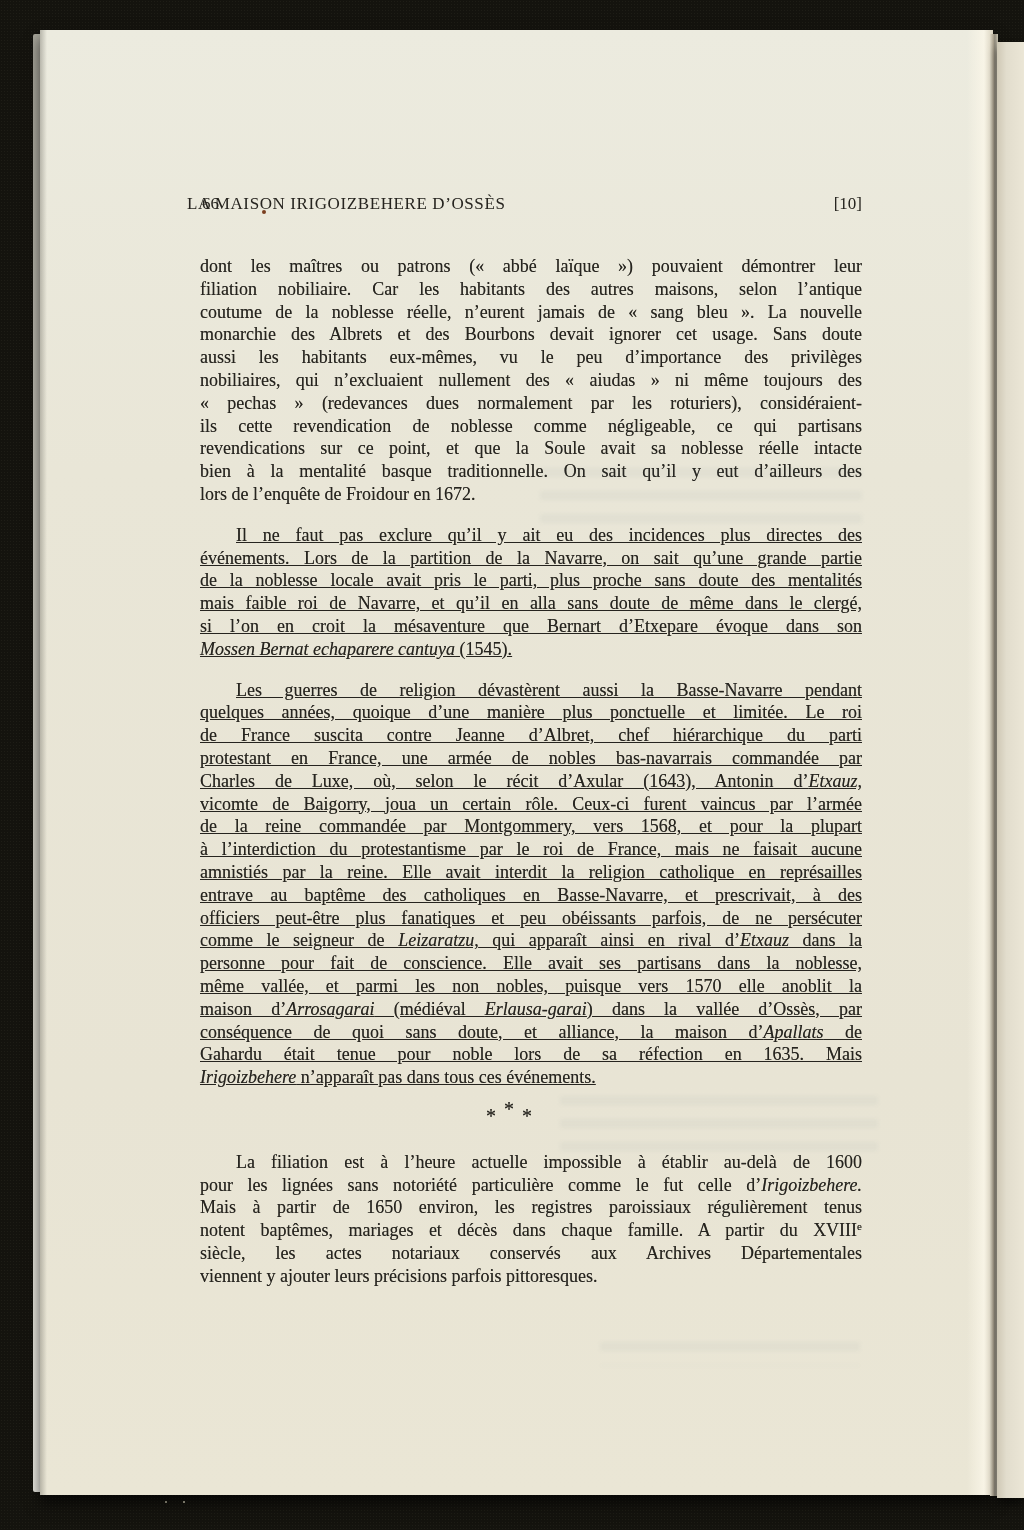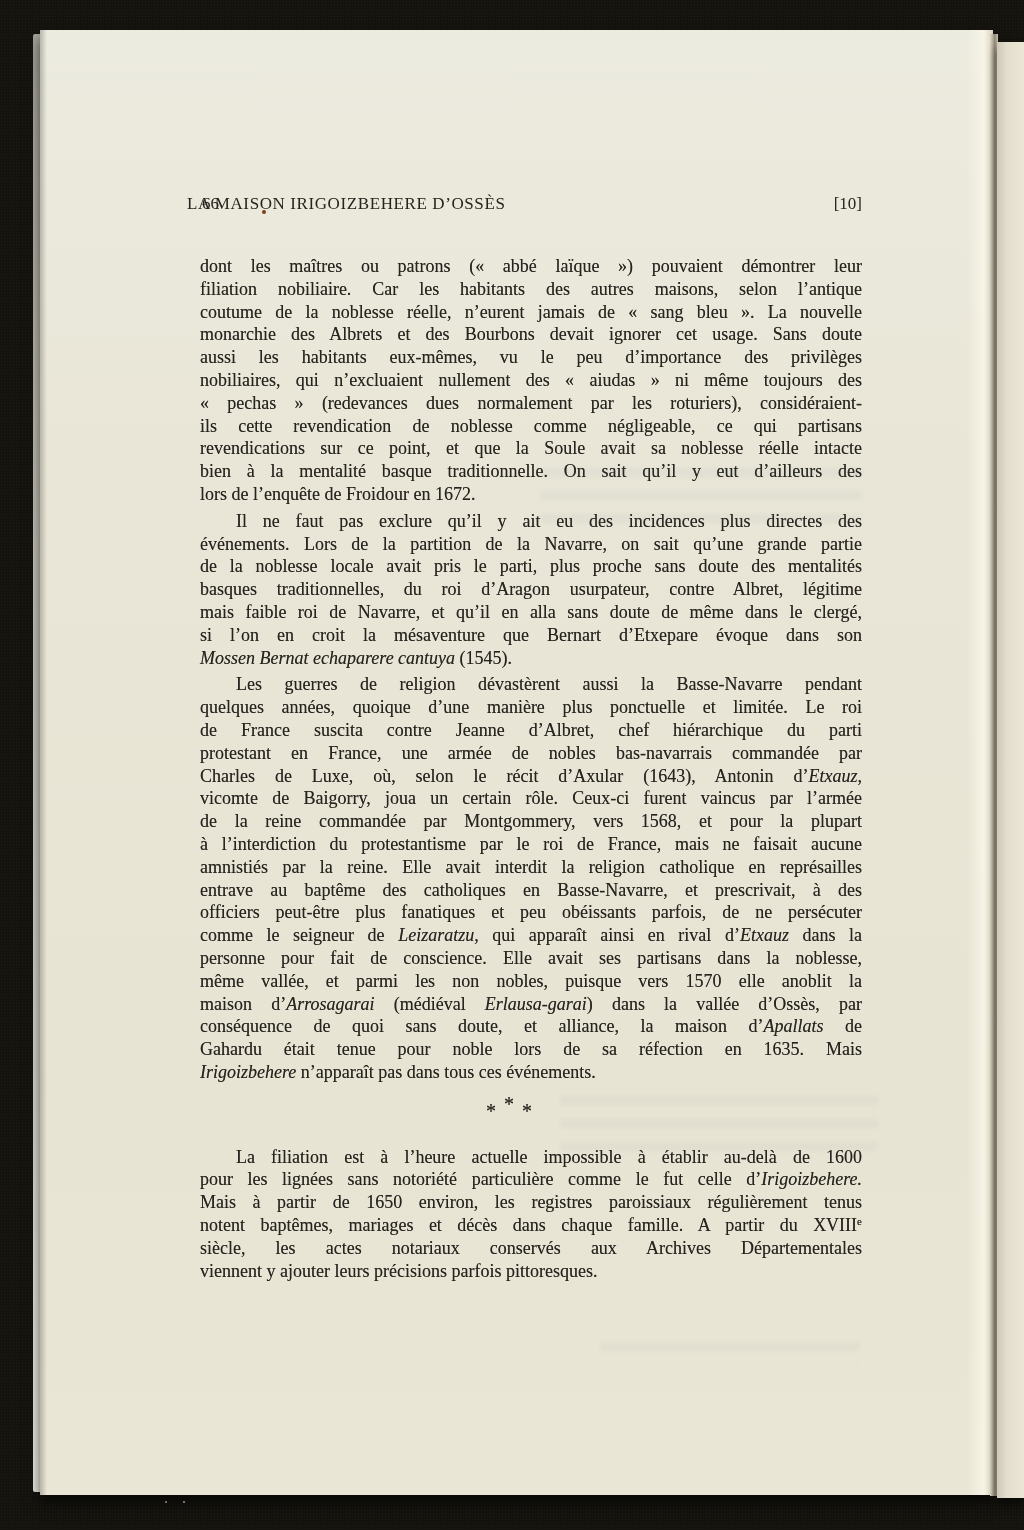--- a/index.html
+++ b/index.html
@@ -58,21 +58,21 @@
   }
   .running-head .ref{position:absolute;right:0;top:0;}
 
   
   .text-block{
     position:absolute;left:160px;top:225px;width:662px;
     color:#26241f;font-size:18px;line-height:22.8px;
     text-shadow:0 0 0.4px rgba(43,41,34,0.55);
   }
   .para{margin:0;}
-  .para + .para{margin-top:4px;}
+  .para + .para{margin-top:18px;text-decoration:underline;}
   .line{
     text-align:justify;text-align-last:justify;
     height:22.8px;overflow:visible;
   }
   .line.last{text-align-last:left;}
   .line.indent{padding-left:36px;}
   .line em{font-style:italic;}
   .line sup{font-size:11px;vertical-align:baseline;position:relative;top:-6px;}
 
   .separator{
@@ -127,21 +127,20 @@
           <div class="line"><span>« pechas » (redevances dues normalement par les roturiers), considéraient-</span></div>
           <div class="line"><span>ils cette revendication de noblesse comme négligeable, ce qui partisans</span></div>
           <div class="line"><span>revendications sur ce point, et que la Soule avait sa noblesse réelle intacte</span></div>
           <div class="line"><span>bien à la mentalité basque traditionnelle. On sait qu’il y eut d’ailleurs des</span></div>
           <div class="line last"><span>lors de l’enquête de Froidour en 1672.</span></div>
         </div>
         <div class="para">
           <div class="line indent"><span>Il ne faut pas exclure qu’il y ait eu des incidences plus directes des</span></div>
           <div class="line"><span>événements. Lors de la partition de la Navarre, on sait qu’une grande partie</span></div>
           <div class="line"><span>de la noblesse locale avait pris le parti, plus proche sans doute des mentalités</span></div>
-          <div class="line"><span>basques traditionnelles, du roi d’Aragon usurpateur, contre Albret, légitime</span></div>
           <div class="line"><span>mais faible roi de Navarre, et qu’il en alla sans doute de même dans le clergé,</span></div>
           <div class="line"><span>si l’on en croit la mésaventure que Bernart d’Etxepare évoque dans son</span></div>
           <div class="line last"><em>Mossen Bernat echaparere cantuya</em><span> (1545).</span></div>
         </div>
         <div class="para">
           <div class="line indent"><span>Les guerres de religion dévastèrent aussi la Basse-Navarre pendant</span></div>
           <div class="line"><span>quelques années, quoique d’une manière plus ponctuelle et limitée. Le roi</span></div>
           <div class="line"><span>de France suscita contre Jeanne d’Albret, chef hiérarchique du parti</span></div>
           <div class="line"><span>protestant en France, une armée de nobles bas-navarrais commandée par</span></div>
           <div class="line"><span>Charles de Luxe, où, selon le récit d’Axular (1643), Antonin d’</span><em>Etxauz,</em></div>

